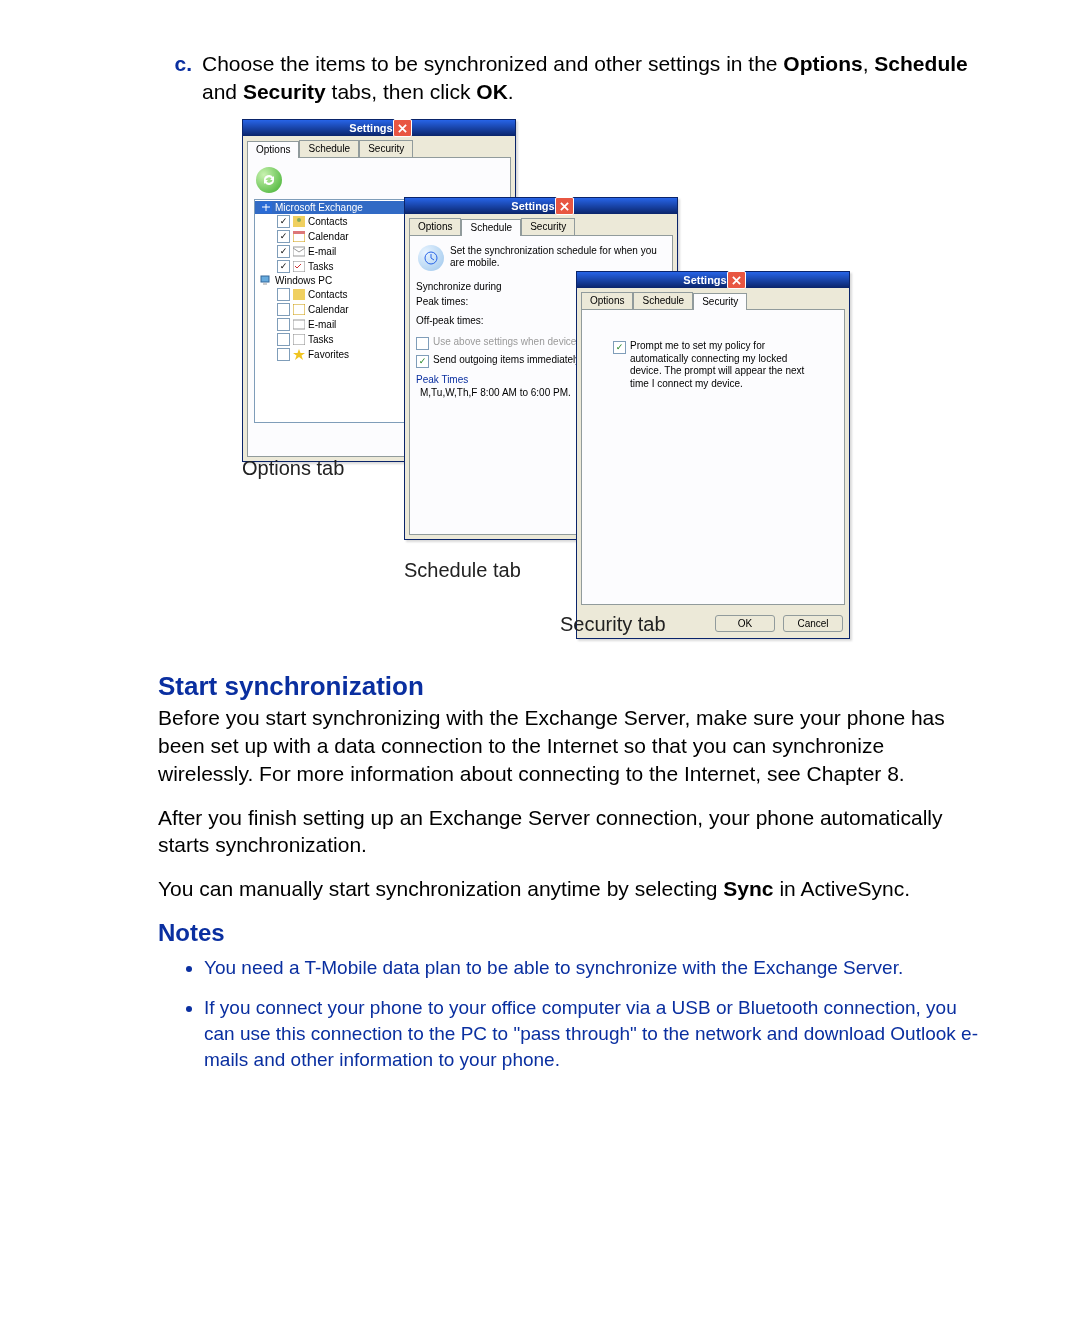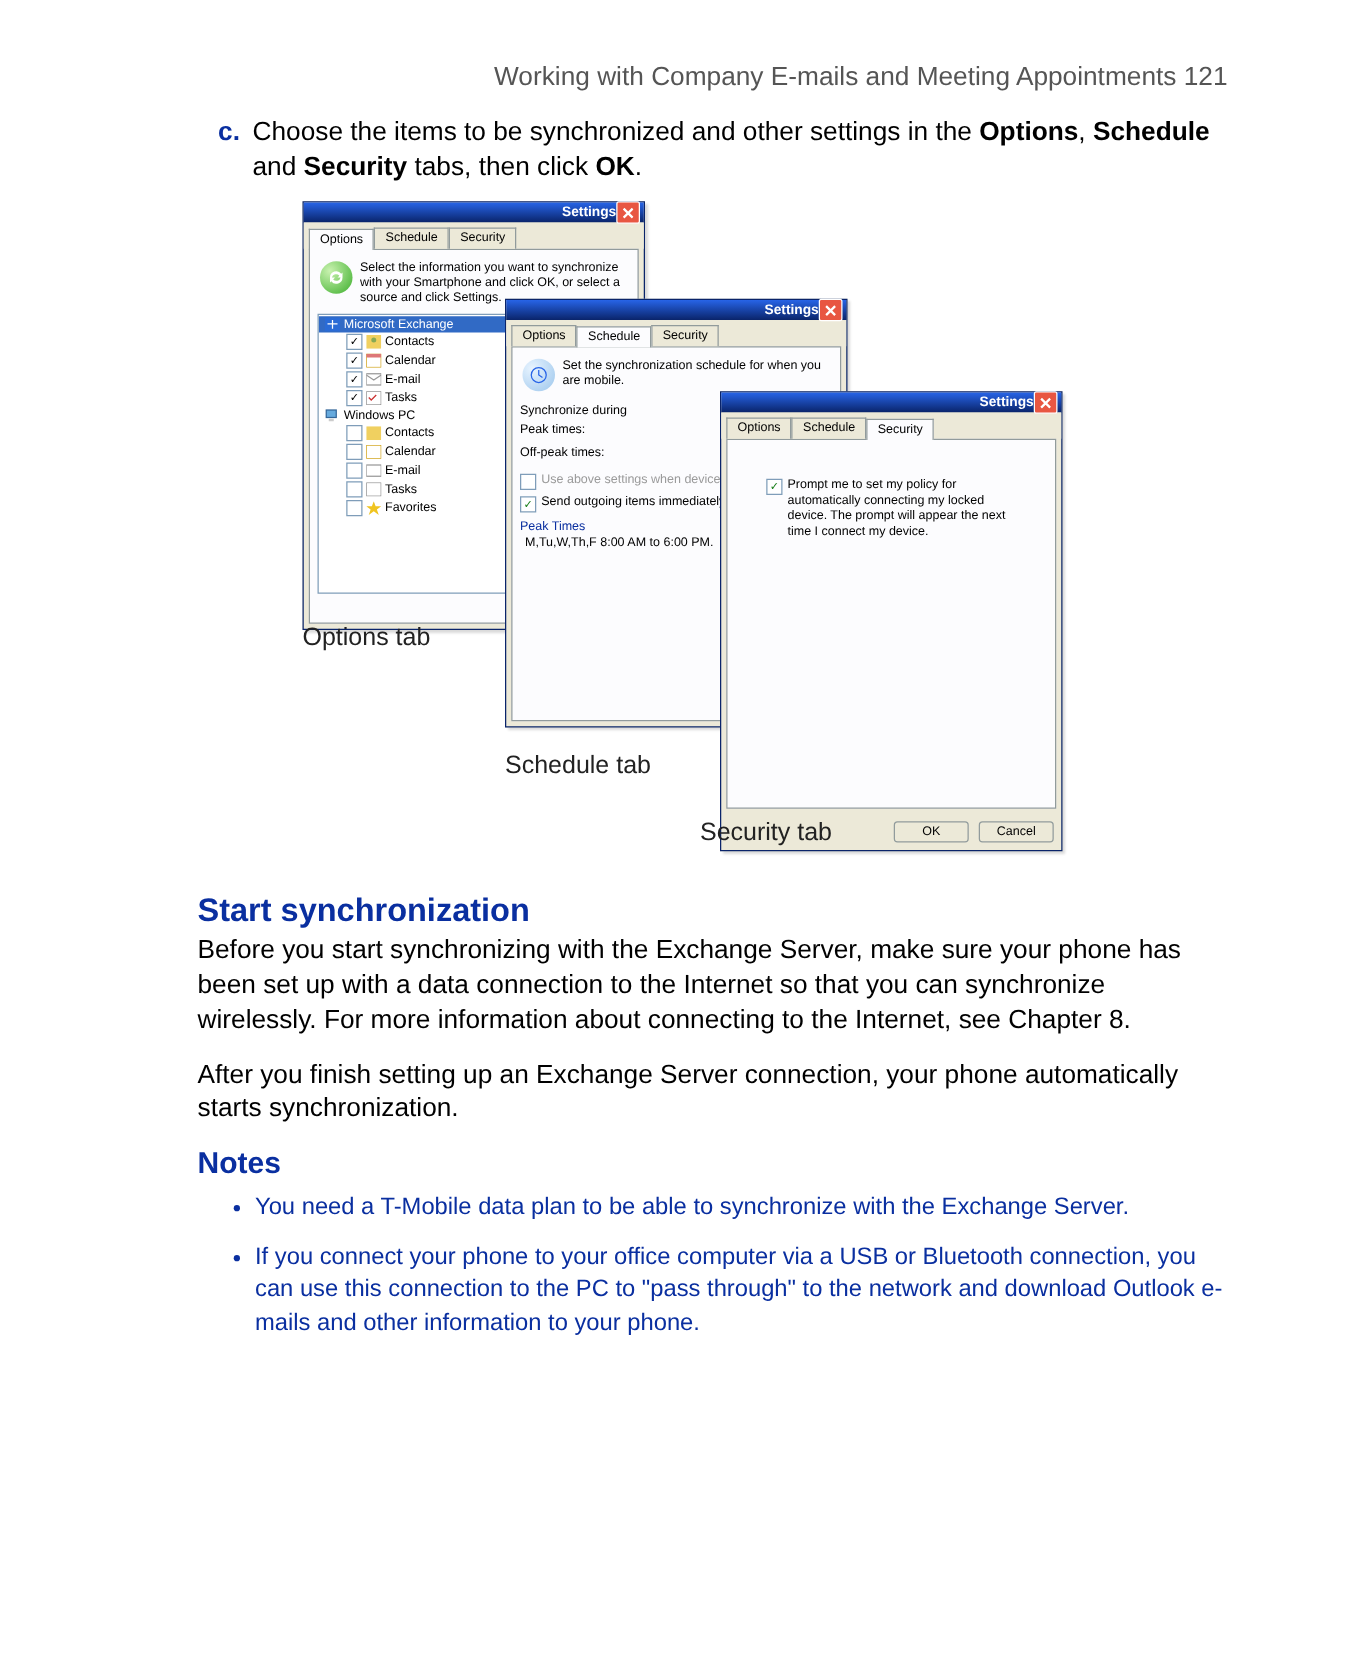--- a/index.html
+++ b/index.html
@@ -5,21 +5,21 @@
   html,body{margin:0;padding:0;background:#fff;font-family:"Segoe UI",Arial,sans-serif;color:#000}
   .page{width:1080px;min-height:1327px;margin:0 auto;position:relative;padding:50px 98px 40px 158px;box-sizing:border-box}
   .runhead{font-size:21px;color:#555;text-align:right;margin-bottom:18px}
   .step-row{display:flex;align-items:flex-start;margin-bottom:14px}
   .step-letter{font-weight:700;color:#0a2fa0;width:34px;font-size:21px;line-height:1.3;text-align:right;padding-right:10px;flex:none}
   .step-text{font-size:21px;line-height:1.32}
   .b{font-weight:700}
   .shots{position:relative;height:530px;margin-left:84px;margin-bottom:10px}
   
   .win{position:absolute;background:#ece9d8;border:1px solid #0a246a;box-shadow:2px 2px 2px rgba(0,0,0,.15);font-family:Tahoma,Arial,sans-serif}
-  .titlebar{height:16px;background:linear-gradient(#2764e7,#0a246a);display:flex;align-items:center;justify-content:flex-end;padding:0 3px 0 6px}
+  .titlebar{height:16px;background:linear-gradient(#2764e7,#0a246a);display:flex;align-items:center;justify-content:center;padding:0 3px 0 6px}
   .titlebar span.t{color:#fff;font-weight:700;font-size:11px}
   .closebtn{width:17px;height:16px;background:#e85642;border:1px solid #fff;border-radius:2px;display:flex;align-items:center;justify-content:center;color:#fff;font-weight:700;font-size:10px;line-height:1}
   .closebtn svg{width:9px;height:9px}
   .tabs{display:flex;padding:4px 4px 0 4px;background:#ece9d8;font-size:10px}
   .tab{padding:2px 8px 3px;border:1px solid #919b9c;border-bottom:none;background:#ece9d8;margin-right:0px}
   .tab.active{background:#fcfcfe;font-weight:400;position:relative;top:1px}
   .panel{background:#fcfcfe;border:1px solid #919b9c;margin:0 4px 4px 4px;padding:6px;font-size:10px;color:#000}
   .hint{display:flex;align-items:flex-start;gap:6px;padding:3px 2px 6px}
   .hint .ico{width:26px;height:26px;flex:none;border-radius:50%;display:flex;align-items:center;justify-content:center}
   .tree{border:1px solid #7f9db9;background:#fff;height:220px;overflow:hidden;padding:1px 0}
@@ -47,21 +47,20 @@
   ul.notes{margin:0;padding-left:46px}
   ul.notes li{color:#0a2fa0;font-size:19px;line-height:1.38;margin-bottom:14px}
   ul.notes li::marker{color:#0a2fa0}
   
   .mini svg{display:block}
 </style>
 </head>
 <body>
 
 <div class="page">
-  <div class="runhead">Working with Company E-mails and Meeting Appointments  121</div>
 
   <div class="step-row">
     <div class="step-letter">c.</div>
     <div class="step-text">
       <span>Choose the items to be synchronized and other settings in the </span><span class="b">Options</span><span>, </span><span class="b">Schedule</span><span> and </span><span class="b">Security</span><span> tabs, then click </span><span class="b">OK</span><span>.</span>
     </div>
   </div>
 
   <div class="shots">
 
@@ -79,21 +78,20 @@
         <div class="tab">Schedule</div>
         <div class="tab">Security</div>
       </div>
       <div class="panel" style="height:286px">
         <div class="hint">
           <div class="ico" style="background:radial-gradient(circle at 30% 30%,#c9f2b0,#3cae2b)">
             <svg width="16" height="16" viewBox="0 0 16 16">
                 <path d="M3 8a5 5 0 0 1 9-3l1-1v4h-4l1.5-1.5A3.5 3.5 0 0 0 4.5 8zm10 0a5 5 0 0 1-9 3l-1 1V8h4l-1.5 1.5A3.5 3.5 0 0 0 11.5 8z" fill="#fff"></path>
               </svg>
           </div>
-          <div style="font-size:10px;line-height:1.2">Select the information you want to synchronize with your Smartphone and click OK, or select a source and click Settings.</div>
         </div>
         <div class="tree">
           <div class="node indent0 sel">
             <span class="mini">
                 <svg width="12" height="11">
                   <rect width="12" height="11" fill="#2a6bd6"></rect>
                   <path d="M2 5h8M6 2v7" stroke="#fff"></path>
                 </svg>
               </span>
             <span>Microsoft Exchange</span>
@@ -269,19 +267,22 @@
         <div class="dlg-btn">Cancel</div>
       </div>
     </div>
     <div class="caption" style="left:318px;top:494px">Security tab</div>
 
   </div>
 
   <h2 class="sect">Start synchronization</h2>
   <p class="body">Before you start synchronizing with the Exchange Server, make sure your phone has been set up with a data connection to the Internet so that you can synchronize wirelessly. For more information about connecting to the Internet, see Chapter 8.</p>
   <p class="body">After you finish setting up an Exchange Server connection, your phone automatically starts synchronization.</p>
+  <p class="body">
+    <span>You can manually start synchronization anytime by selecting </span><span class="b">Sync</span><span> in ActiveSync.</span>
+  </p>
 
   <div class="notes-label">Notes</div>
   <ul class="notes">
     <li>You need a T-Mobile data plan to be able to synchronize with the Exchange Server.</li>
     <li>If you connect your phone to your office computer via a USB or Bluetooth connection, you can use this connection to the PC to "pass through" to the network and download Outlook e-mails and other information to your phone.</li>
   </ul>
 </div>
 
 </body></html>

